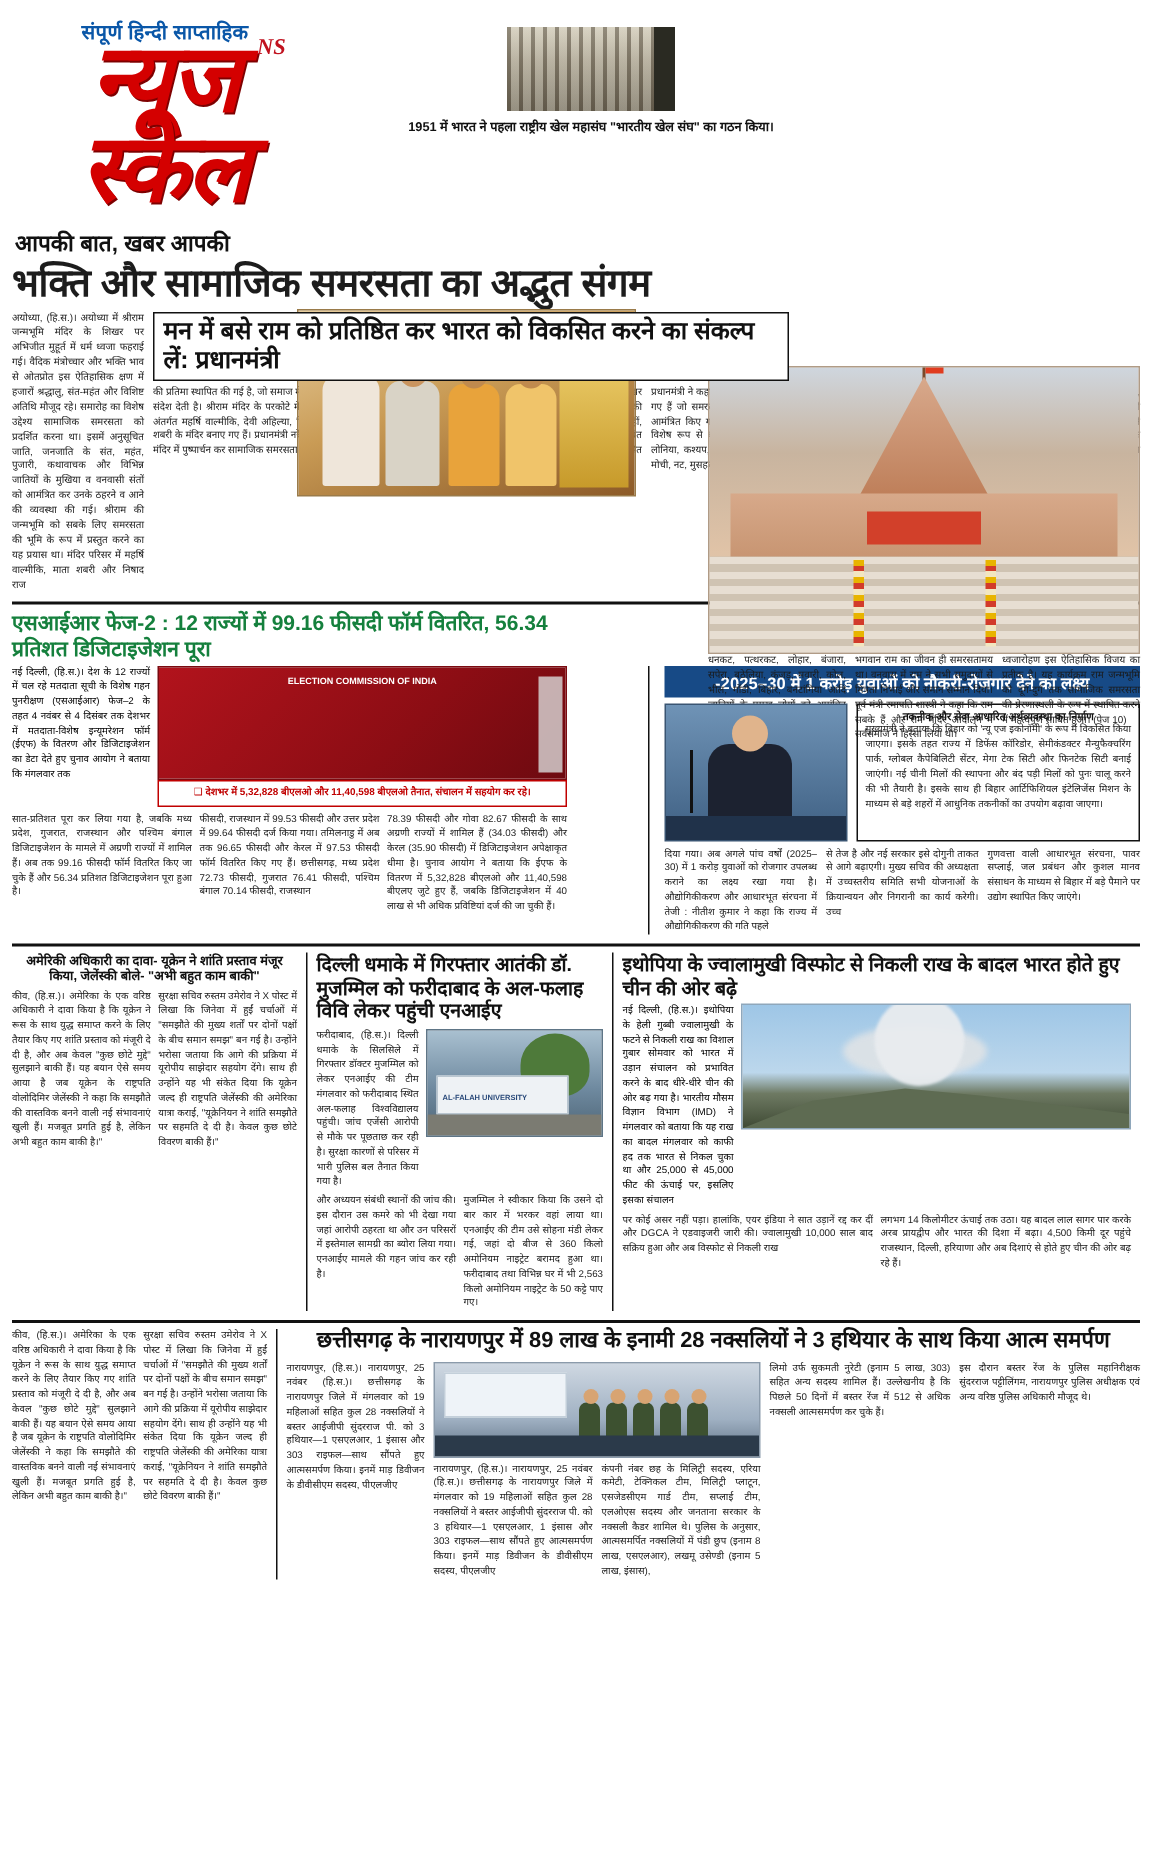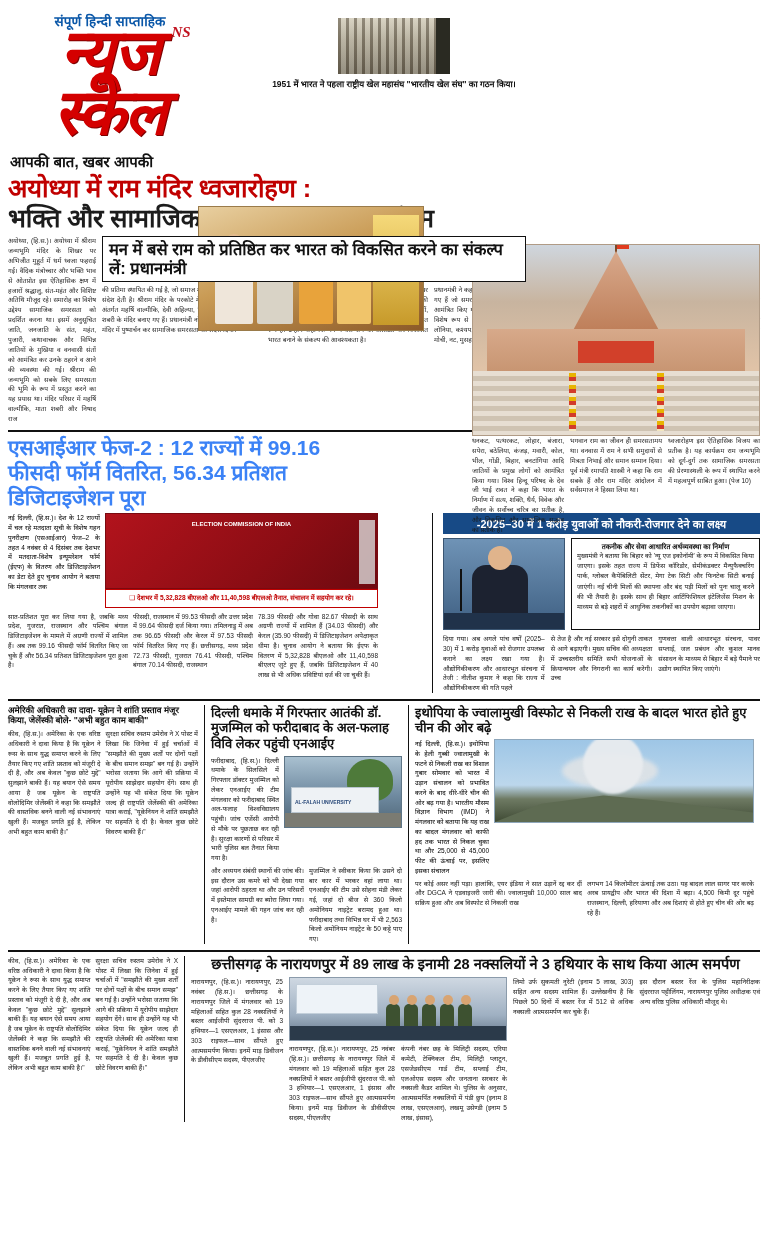--- a/index.html
+++ b/index.html
@@ -115,21 +115,21 @@
   .temple-photo .gar1{left:96px;} .temple-photo .gar2{left:184px;}
 
   .lead-right-cols{ position:absolute; right:8px; top:268px; width:288px;
                     display:grid; grid-template-columns:repeat(3,1fr); gap:6px; }
   .lead-right-cols .c{font-size:6.6px;line-height:1.5;text-align:justify;color:#1a1a1a;}
 
   .hr-thick{height:2px;background:#111;margin:6px 8px 0 8px;}
 
   
   .sec2 { display:grid; grid-template-columns: 1fr 1fr; gap:0; padding:4px 8px 0 8px; }
-  .sec2 .hl { font-size:21px; font-weight:bold; line-height:1.18; color:#3b82f6; padding-right:6px;}
+  .sec2 .hl { font-size:14px; font-weight:bold; line-height:1.18; color:#15803d; padding-right:6px;}
   .sec2 .hl.right { padding-left:6px; border-left:1.5px solid #111;}
 
   .sec2-body { display:grid; grid-template-columns: 1fr 1fr; padding:3px 8px 0 8px; gap:0; }
   .s2-left { padding-right:6px; }
   .s2-right { padding-left:10px; border-left:1.5px solid #111;margin-left:48px;}
 
   .s2-left-grid{display:grid;grid-template-columns: 92px 1fr; gap:5px;}
   .ec-photo{width:100%;height:76px;background:linear-gradient(135deg,#b2131c,#8c0d14 60%,#6d0a10);
             border:1px solid #7a0a10;position:relative;overflow:hidden;}
   .ec-photo .txt{position:absolute;inset:6px 4px;color:#fff;font-size:6px;font-weight:bold;line-height:1.5;text-align:center;}
@@ -152,21 +152,21 @@
   .box-note p{font-size:6.5px;line-height:1.55;text-align:justify;color:#1a1a1a;}
   .n-cols{display:grid;grid-template-columns:repeat(3,1fr);gap:6px;margin-top:4px;}
   .n-cols .c{font-size:6.5px;line-height:1.5;text-align:justify;color:#1a1a1a;}
 
   
   .sec3{display:grid;grid-template-columns: 196px 204px 1fr;padding:4px 8px 0 8px;gap:0;}
   .sec3 .cell{padding:0 6px;}
   .sec3 .cell:first-child{padding-left:0;}
   .sec3 .cell + .cell{border-left:1.5px solid #111;}
   .sec3 .h{font-weight:bold;line-height:1.2;color:#111;}
-  .h-sm{font-size:8.6px;}
+  .h-sm{font-size:8.6px;text-align:center;}
   .h-md{font-size:13px;}
   .s3-cols{display:grid;grid-template-columns:1fr 1fr;gap:5px;margin-top:4px;}
   .s3-cols .c{font-size:6.5px;line-height:1.5;text-align:justify;color:#1a1a1a;}
 
   .del-photo{width:100%;height:72px;background:linear-gradient(180deg,#a9c0d0,#6f8aa0 55%,#4d6475);
              border:1px solid #5e7586;position:relative;overflow:hidden;}
   .del-photo .bus{position:absolute;left:6px;bottom:14px;width:88px;height:26px;background:#eef2f5;border:1px solid #b9c6d0;}
   .del-photo .sign{position:absolute;left:10px;bottom:22px;font-size:5px;font-weight:bold;color:#2a4a7a;}
   .del-photo .tree{position:absolute;right:8px;top:2px;width:46px;height:42px;background:#4e7a3a;border-radius:50% 50% 40% 40%;}
   .del-photo .road{position:absolute;left:0;right:0;bottom:0;height:14px;background:#7b7b72;}
@@ -222,21 +222,20 @@
         <div class="hist-photo">
             <span class="strip"></span>
           </div>
         <div class="hist-cap">1951 में भारत ने पहला राष्ट्रीय खेल महासंघ "भारतीय खेल संघ" का गठन किया।</div>
       </div>
     </div>
   </div>
 
 
   <div class="lead">
-    <div class="lead-h1">अयोध्या में राम मंदिर ध्वजारोहण :</div>
     <div class="lead-h2">भक्ति और सामाजिक समरसता का अद्भुत संगम</div>
 
     <div class="lead-body">
       <div class="lead-col-left">अयोध्या, (हि.स.)। अयोध्या में श्रीराम जन्मभूमि मंदिर के शिखर पर अभिजीत मुहूर्त में धर्म ध्वजा फहराई गई। वैदिक मंत्रोच्चार और भक्ति भाव से ओतप्रोत इस ऐतिहासिक क्षण में हजारों श्रद्धालु, संत-महंत और विशिष्ट अतिथि मौजूद रहे। समारोह का विशेष उद्देश्य सामाजिक समरसता को प्रदर्शित करना था। इसमें अनुसूचित जाति, जनजाति के संत, महंत, पुजारी, कथावाचक और विभिन्न जातियों के मुखिया व वनवासी संतों को आमंत्रित कर उनके ठहरने व आने की व्यवस्था की गई। श्रीराम की जन्मभूमि को सबके लिए समरसता की भूमि के रूप में प्रस्तुत करने का यह प्रयास था। मंदिर परिसर में महर्षि वाल्मीकि, माता शबरी और निषाद राज</div>
       <div class="deck-wrap">
         <div class="deck">मन में बसे राम को प्रतिष्ठित कर भारत को विकसित करने का संकल्प लें: प्रधानमंत्री</div>
         <div class="lead-cols">
           <div class="c">की प्रतिमा स्थापित की गई है, जो समाज में समानता और भाईचारे का संदेश देती है। श्रीराम मंदिर के परकोटे में सप्त ऋषियों के मंदिर के अंतर्गत महर्षि वाल्मीकि, देवी अहिल्या, निषाद राज गुहा और माता शबरी के मंदिर बनाए गए हैं। प्रधानमंत्री नरेन्द्र मोदी ने महर्षि वाल्मीकि मंदिर में पुष्पार्चन कर सामाजिक समरसता का संदेश दिया।</div>
           <div class="c">प्रधानमंत्री नरेंद्र मोदी ने अयोध्या के श्रीराम जन्मभूमि मंदिर के शिखर पर धर्म ध्वजा फहराने के अवसर पर कहा कि यह क्षण भारत की सांस्कृतिक चेतना का उत्कर्ष है। धर्म ध्वजा केवल एक प्रतीक नहीं, बल्कि यह भारत की सनातन पहचान, मूल्यों और संकल्पों का जीवंत रूप है। उन्होंने कहा कि मन में बसे राम को प्रतिष्ठित कर विकसित भारत बनाने के संकल्प की आवश्यकता है।</div>
           <div class="c">प्रधानमंत्री ने कहा कि मंदिर की दीवारों पर रामायण के ऐसे दृश्य उकेरे गए हैं जो समरसता को पुष्ट करते हैं। समारोह में देशभर से लोग आमंत्रित किए गए, लेकिन उत्तर प्रदेश से सर्वाधिक अतिथि आए। विशेष रूप से वाल्मीकि, रैदास, पासी, खटीक, वाल्मीकि, कोरी, लोनिया, कश्यप, कहार, धनगर, निषाद, मल्लाह, तेली, नाई, धोबी, मोची, नट, मुसहर,</div>

